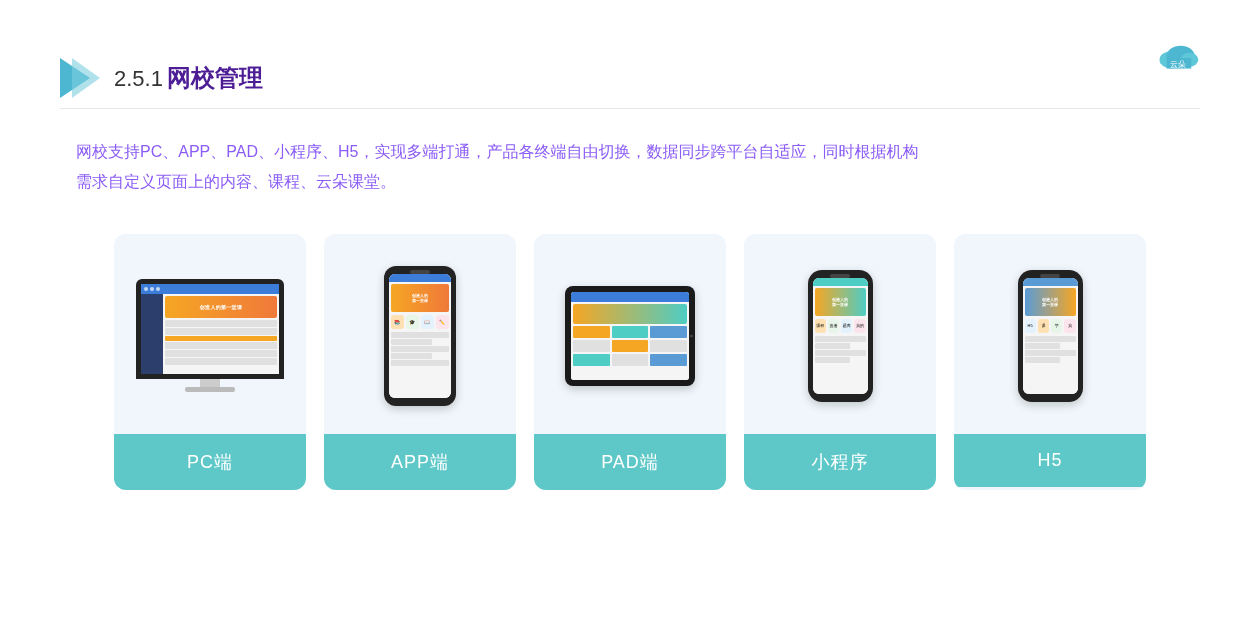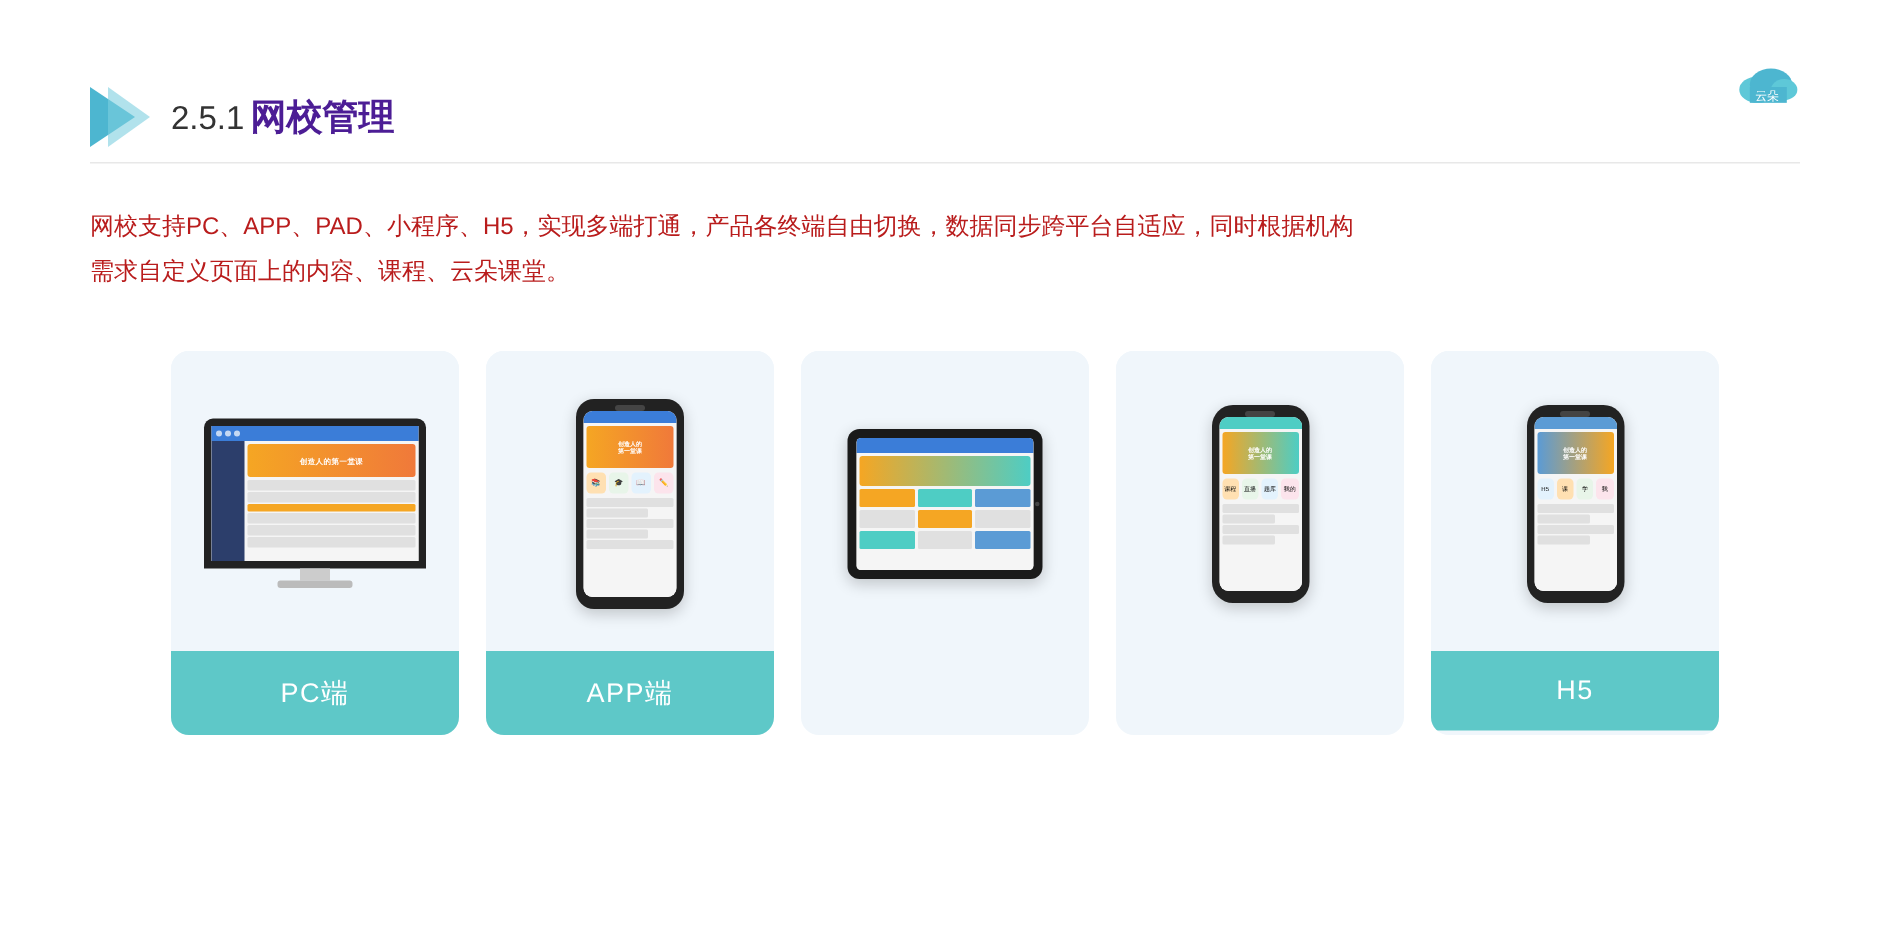--- a/index.html
+++ b/index.html
@@ -80,23 +80,23 @@
       flex-direction: column;
       font-size: 11px;
       color: #555;
       line-height: 1.4;
       border-left: 1px solid #ccc;
       padding-left: 6px;
     }
 
     
     .description {
-      margin: 28px 0 0 0;
+      margin: 28px 0 0 16px;
       font-size: 16px;
-      color: #b91c1c;
+      color: #8b5cf6;
       line-height: 1.9;
     }
 
     
     .cards-section {
       display: flex;
       gap: 18px;
       margin-top: 36px;
       justify-content: center;
     }
@@ -493,20 +493,21 @@
                   <div class="tablet-cell"></div>
                   <div class="tablet-cell teal"></div>
                   <div class="tablet-cell"></div>
                   <div class="tablet-cell blue"></div>
                 </div>
               </div>
             </div>
           </div>
         </div>
       </div>
+      <div class="card-label">PAD端</div>
     </div>
 
     <div class="card">
       <div class="card-image-area">
         <div class="phone-mock">
           <div class="phone-outer" style="width:65px;height:132px;border-radius:14px;">
             <div class="phone-screen">
               <div class="phone-status" style="background:#4ecdc4;"></div>
               <div class="phone-content">
                 <div class="phone-banner" style="background:linear-gradient(90deg,#f5a623,#4ecdc4);">
@@ -522,20 +523,21 @@
                   <div class="phone-row"></div>
                   <div class="phone-row phone-row-short"></div>
                   <div class="phone-row"></div>
                   <div class="phone-row phone-row-short"></div>
                 </div>
               </div>
             </div>
           </div>
         </div>
       </div>
+      <div class="card-label">小程序</div>
     </div>
 
     <div class="card">
       <div class="card-image-area">
         <div class="phone-mock">
           <div class="phone-outer" style="width:65px;height:132px;border-radius:14px;">
             <div class="phone-screen">
               <div class="phone-status" style="background:#5b9bd5;"></div>
               <div class="phone-content">
                 <div class="phone-banner" style="background:linear-gradient(90deg,#5b9bd5,#f5a623);">

